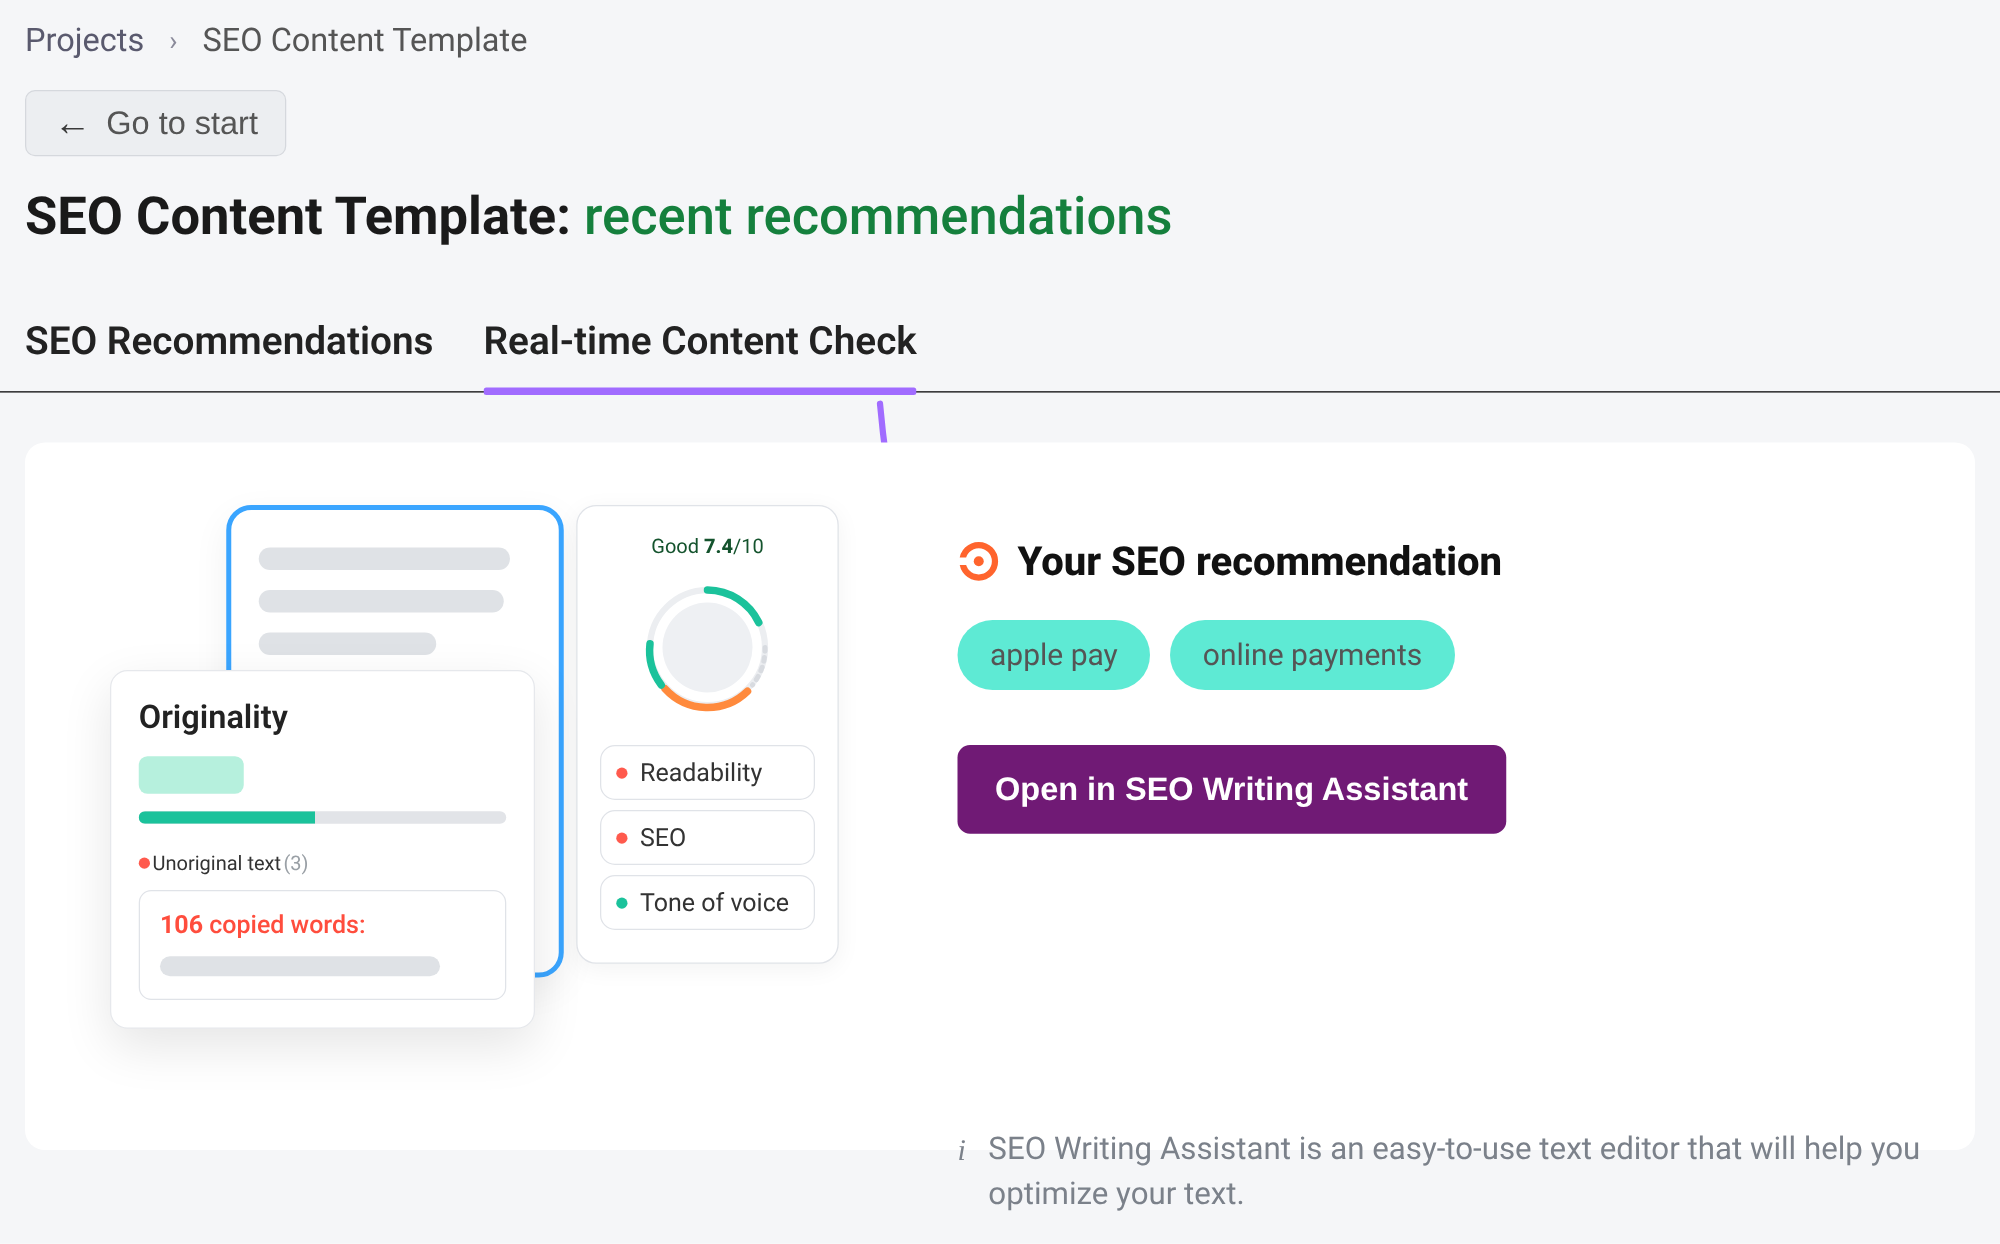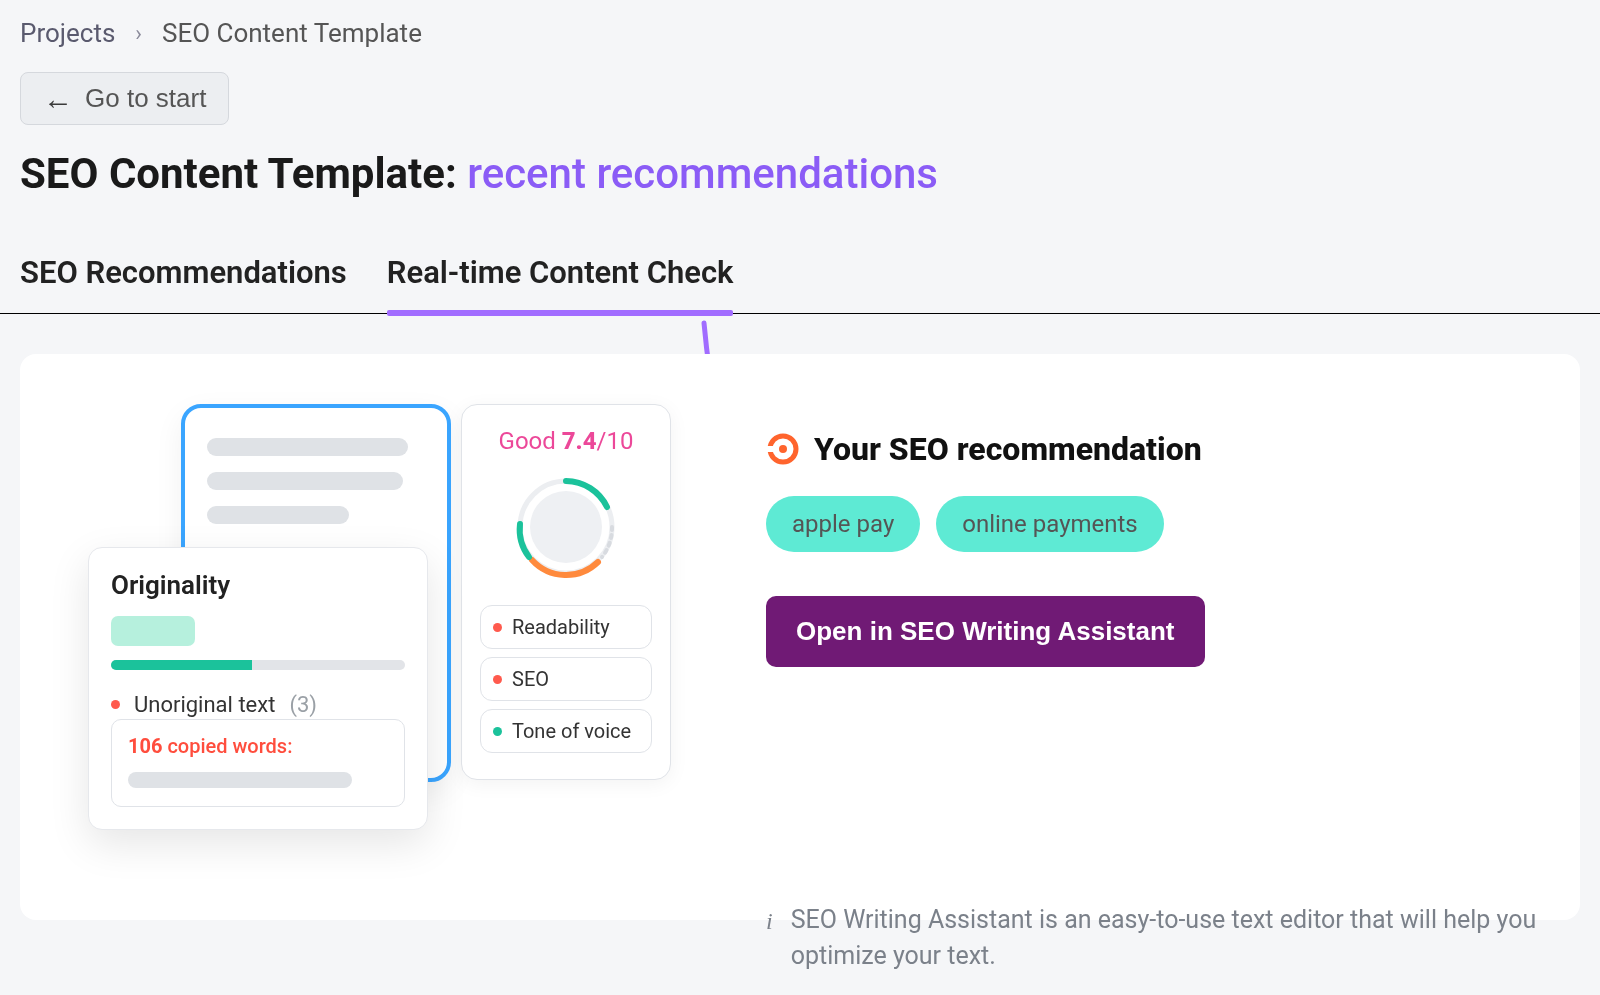--- a/index.html
+++ b/index.html
@@ -37,21 +37,21 @@
     cursor: pointer;
   }
   .go-start .arrow { font-size: 30px; line-height: 1; color: #3a3a3a; }
   
   .page-title {
     padding: 0 20px 50px 20px;
     font-size: 42px;
     font-weight: 700;
     color: #1a1a1a;
   }
-  .page-title .subtitle { color: #8b5cf6; font-weight: 500; }
+  .page-title .subtitle { color: #15803d; font-weight: 500; }
   
   .tabs {
     display: flex;
     gap: 40px;
     padding: 0 20px;
     border-bottom: 1px solid #000000;
     font-size: 31px;
     font-weight: 600;
     color: #222;
   }
@@ -109,22 +109,22 @@
     position: absolute;
     top: 10px; left: 405px;
     width: 210px;
     background: #fff;
     border: 1px solid #e0e3e8;
     border-radius: 16px;
     padding: 22px 18px 18px 18px;
     box-shadow: 0 4px 20px rgba(0,0,0,0.05);
   }
   .score-panel .score-label {
-    font-size: 24px;
-    color: #ec4899;
+    font-size: 16px;
+    color: #14532d;
     text-align: center;
     margin-bottom: 12px;
   }
   .score-panel .score-label strong { font-weight: 800; }
   .gauge-wrap { display:flex; justify-content:center; margin-bottom: 18px; }
   .metric-row {
     display: flex;
     align-items: center;
     gap: 10px;
     border: 1px solid #e0e3e8;
@@ -132,21 +132,21 @@
     padding: 9px 12px;
     font-size: 20px;
     color: #333;
     margin-bottom: 8px;
   }
   .dot { width: 9px; height: 9px; border-radius: 50%; }
   .dot.red { background: #ff5a4d; }
   .dot.green { background: #1bc29b; }
   .orig-card {
     position: absolute;
-    top: 153px; left: 32px;
+    top: 142px; left: 32px;
     width: 340px;
     background: #fff;
     border: 1px solid #e6e8ec;
     border-radius: 14px;
     box-shadow: 0 14px 40px rgba(0,0,0,0.10);
     padding: 22px 22px 22px 22px;
   }
   .orig-card h4 {
     font-size: 26px;
     font-weight: 600;
@@ -165,22 +165,22 @@
     background: #e2e4e8;
     border-radius: 5px;
     overflow: hidden;
     margin-bottom: 22px;
   }
   .progress > div {
     width: 48%; height: 100%;
     background: #1bc29b;
   }
   .unorig-line {
-    display:flex; align-items:center; gap:14px;
-    font-size: 22px; color:#333; margin-bottom: 2px;
+    display:flex; align-items:center; gap:2px;
+    font-size: 16px; color:#333; margin-bottom: 12px;
   }
   .unorig-line .count { color:#9aa0a6; }
   .copied-box {
     border: 1px solid #e0e3e8;
     border-radius: 10px;
     padding: 14px 16px 18px 16px;
   }
   .copied-box .headline { font-size:20px; color:#555; margin-bottom:14px; }
   .copied-box .headline .num { color:#ff4d3d; font-weight:700; }
   .copied-box .headline .rest { color:#ff4d3d; font-weight:500; }

